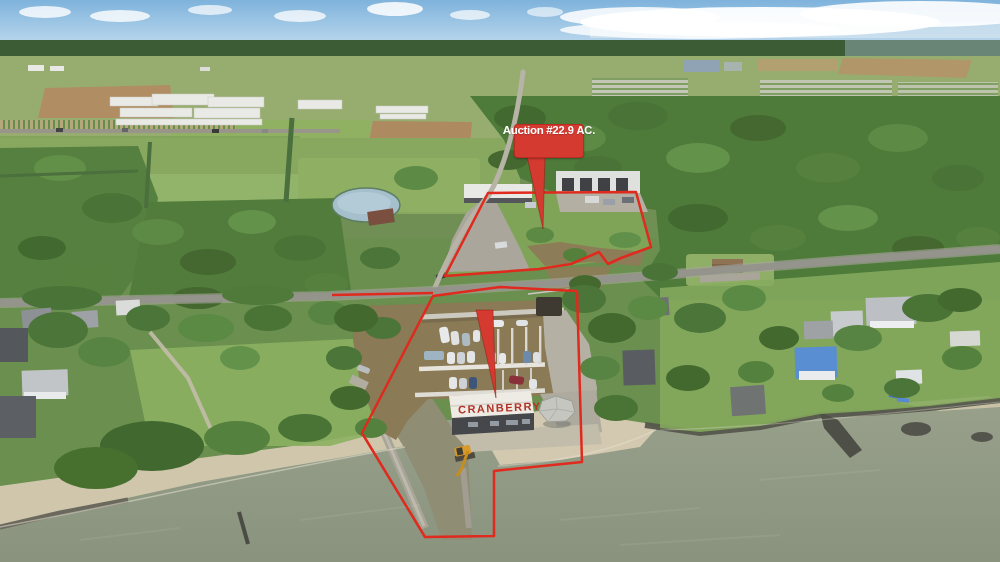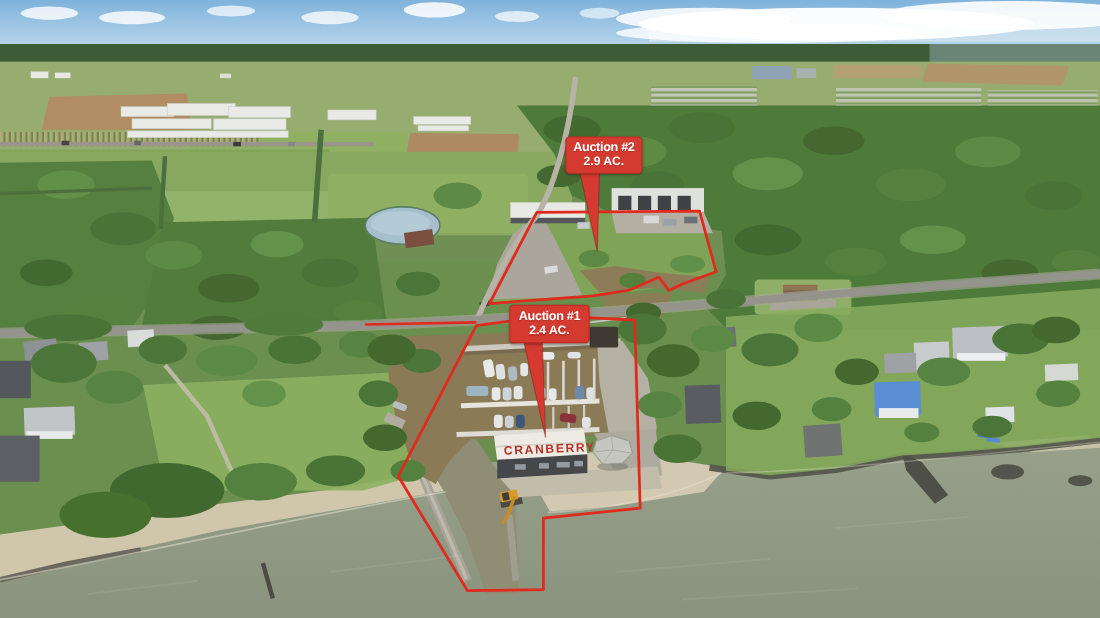--- a/index.html
+++ b/index.html
@@ -1,20 +1,20 @@
 <!DOCTYPE html>
 <html style="--annotation-red: #e02a1e; --label-red: #d43a30; --label-text: #ffffff; --sign-red: #b23228; --sky-blue: #7fb3dc; --lake-grey-green: #8f9a84; --marina-water-brown: #8a7a55; --beach-sand: #cfc6ac; --foliage-green: #55803e;"><head>
 <meta charset="utf-8">
 <style>
   html,body{margin:0;padding:0;background:#222;}
   #stage{position:relative;width:1000px;height:562px;overflow:hidden;
          font-family:"Liberation Sans",sans-serif;background:#6f8f55;}
   #stage svg{position:absolute;left:0;top:0;}
-  .callout{position:absolute;display:flex;flex-direction:column;justify-content:center;
-           align-items:center;background:var(--label-red,#d43a30);color:var(--label-text,#fff);
+  .callout{position:absolute;display:flex;justify-content:center;
+           align-items:flex-start;background:var(--label-red,#d43a30);color:var(--label-text,#fff);
            border-radius:4px;font-weight:700;line-height:1.12;
            text-shadow:0 1px 1px rgba(0,0,0,.18);
            box-shadow:inset 0 0 0 1px rgba(120,10,5,.28),0 1px 2px rgba(0,0,0,.3);
            z-index:5;}
   .callout .title{font-size:11.5px;letter-spacing:-.3px;white-space:nowrap;}
   .callout .acreage{font-size:11px;white-space:nowrap;}
   #label-auction2{left:514px;top:124px;width:70px;height:34px;}
   #label-auction1{left:463px;top:277px;width:73px;height:35px;}
   .sign-text{font-family:"Liberation Sans",sans-serif;font-weight:700;font-size:11px;
              letter-spacing:1.5px;fill:var(--sign-red,#b23228);}
@@ -388,17 +388,13 @@
   <g fill="var(--label-red,#d43a30)" stroke="rgba(130,15,10,.4)" stroke-width="1">
     <path d="M527,156 L545,156 L543,229 Z"></path>
     <path d="M476,310 L493,310 L496,398 Z"></path>
   </g>
 </svg>
 
 <div class="callout" id="label-auction2">
   <div class="title">Auction #2</div>
   <div class="acreage">2.9 AC.</div>
 </div>
-<div class="callout" id="label-auction1">
-  <div class="title">Auction #1</div>
-  <div class="acreage">2.4 AC.</div>
 </div>
-</div>
 
 </body></html>

